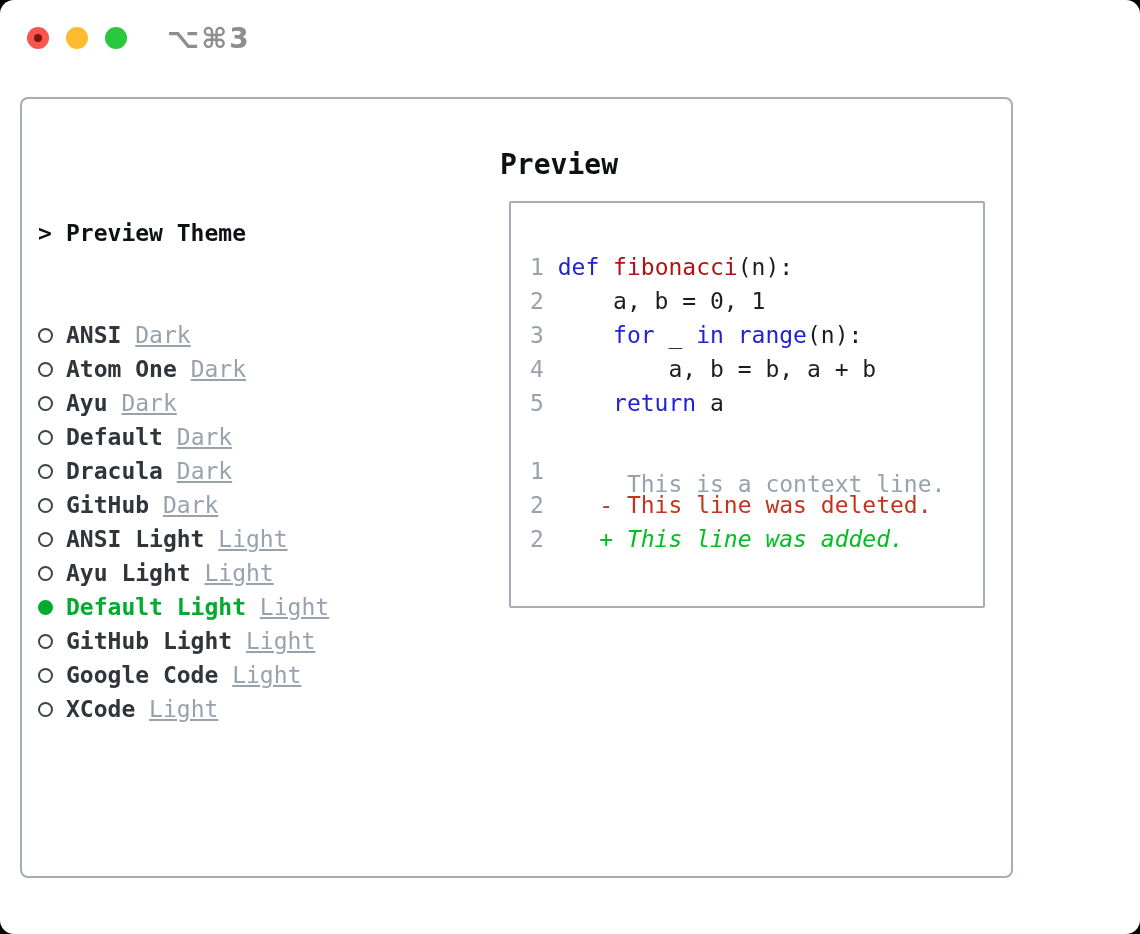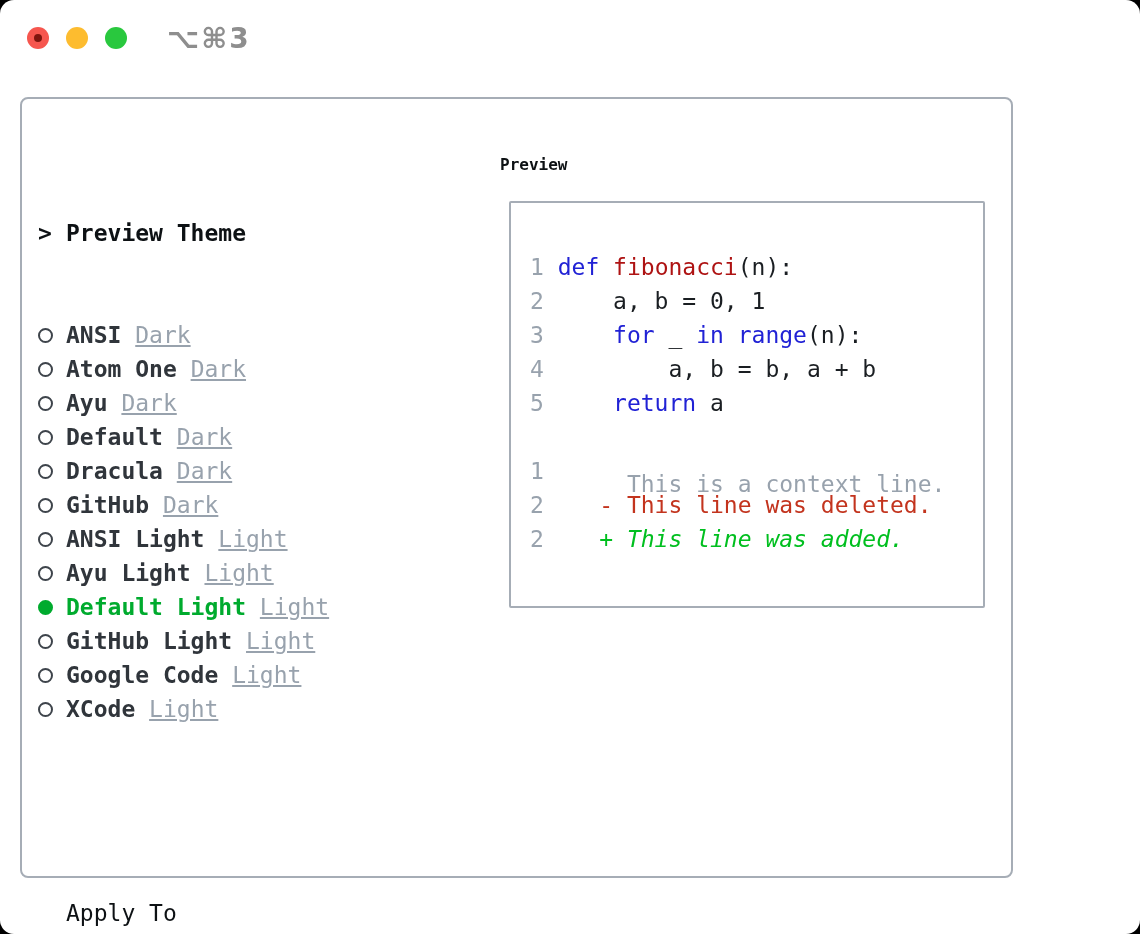--- a/index.html
+++ b/index.html
@@ -54,21 +54,21 @@
   .radio.filled{background:var(--selected-green);border-color:var(--selected-green);}
   .hdr{font-weight:700;color:var(--header-text);}
   .subhdr{color:var(--header-text);}
   .name{color:var(--item-text);font-weight:bold;}
   .name.sel{color:var(--selected-green);}
   .variant{color:var(--muted-gray);margin-left:1ch;text-decoration:underline;}
   .spacer{height:34px;}
   
   .preview-header{
     position:absolute;left:500px;top:148px;height:34px;line-height:34px;
-    font-size:16px;font-weight:700;color:var(--header-text);
+    font-size:28px;font-weight:700;color:var(--header-text);
   }
   .preview-box{
     position:absolute;left:509px;top:201px;width:476px;height:407px;
     border:2px solid var(--panel-border);border-radius:2px;background:#fff;
   }
   .code{position:absolute;left:19px;top:47px;font-size:23px;line-height:34px;white-space:pre;}
   .crow{height:34px;display:flex;}
   .lnum{display:inline-block;width:2ch;color:var(--muted-gray);}
   .seg.keyword{color:var(--keyword-blue);}
   .seg.function{color:var(--function-red);}
@@ -92,23 +92,20 @@
   </div>
 
   <div class="panel"></div>
 
   <div class="left-col">
     <div class="row">
       <span class="cursor">&gt;</span><span class="hdr">Preview Theme</span>
     </div>
     <div id="theme-list"><div class="row"><span class="marker"><span class="radio"></span></span><span class="name">ANSI</span><span class="variant">Dark</span></div><div class="row"><span class="marker"><span class="radio"></span></span><span class="name">Atom One</span><span class="variant">Dark</span></div><div class="row"><span class="marker"><span class="radio"></span></span><span class="name">Ayu</span><span class="variant">Dark</span></div><div class="row"><span class="marker"><span class="radio"></span></span><span class="name">Default</span><span class="variant">Dark</span></div><div class="row"><span class="marker"><span class="radio"></span></span><span class="name">Dracula</span><span class="variant">Dark</span></div><div class="row"><span class="marker"><span class="radio"></span></span><span class="name">GitHub</span><span class="variant">Dark</span></div><div class="row"><span class="marker"><span class="radio"></span></span><span class="name">ANSI Light</span><span class="variant">Light</span></div><div class="row"><span class="marker"><span class="radio"></span></span><span class="name">Ayu Light</span><span class="variant">Light</span></div><div class="row"><span class="marker"><span class="radio filled"></span></span><span class="name sel">Default Light</span><span class="variant">Light</span></div><div class="row"><span class="marker"><span class="radio"></span></span><span class="name">GitHub Light</span><span class="variant">Light</span></div><div class="row"><span class="marker"><span class="radio"></span></span><span class="name">Google Code</span><span class="variant">Light</span></div><div class="row"><span class="marker"><span class="radio"></span></span><span class="name">XCode</span><span class="variant">Light</span></div></div>
     <div class="spacer"></div>
-    <div class="row">
-      <span class="marker"></span><span class="subhdr">Apply To</span>
-    </div>
     
     
     
   </div>
 
   <div class="preview-header">Preview</div>
 
   <div class="preview-box">
     <div class="code" id="code"><div class="crow"><span class="lnum">1</span><span class="seg keyword">def</span><span class="seg plain"> </span><span class="seg function">fibonacci</span><span class="seg plain">(n):</span></div><div class="crow"><span class="lnum">2</span><span class="seg plain">    a, b = 0, 1</span></div><div class="crow"><span class="lnum">3</span><span class="seg plain">    </span><span class="seg keyword">for</span><span class="seg plain"> _ </span><span class="seg keyword">in</span><span class="seg plain"> </span><span class="seg keyword">range</span><span class="seg plain">(n):</span></div><div class="crow"><span class="lnum">4</span><span class="seg plain">        a, b = b, a + b</span></div><div class="crow"><span class="lnum">5</span><span class="seg plain">    </span><span class="seg keyword">return</span><span class="seg plain"> a</span></div><div class="crow"><span class="lnum"></span></div><div class="crow"><span class="lnum">1</span><span class="seg context">     This is a context line.</span></div><div class="crow"><span class="lnum">2</span><span class="seg deleted">   - This line was deleted.</span></div><div class="crow"><span class="lnum">2</span><span class="seg added">   + This line was added.</span></div></div>
   </div>

